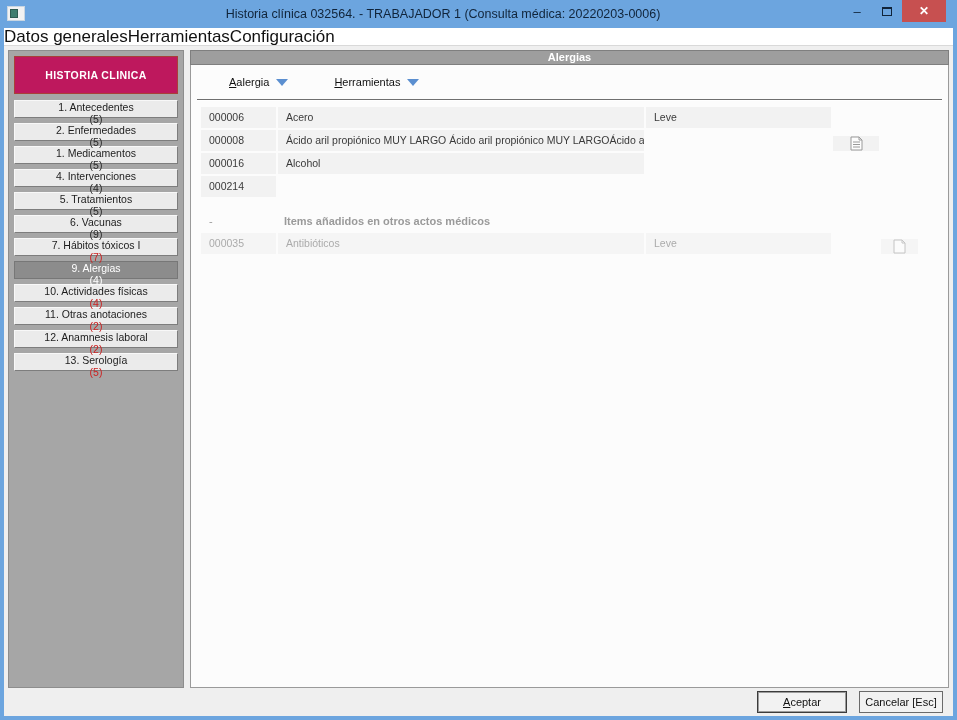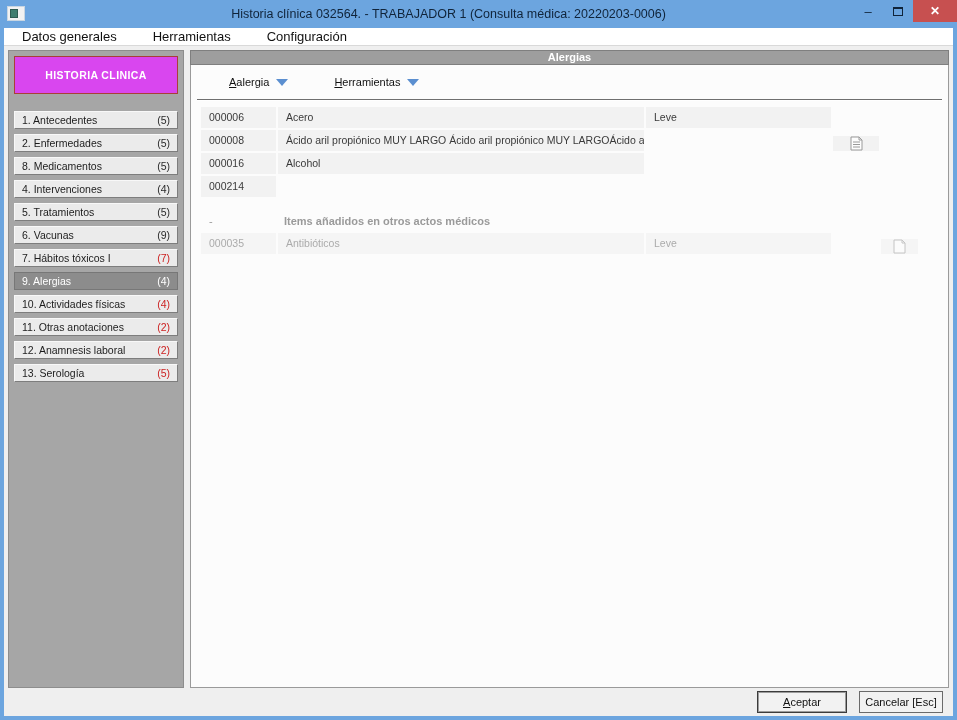--- a/index.html
+++ b/index.html
@@ -1,39 +1,39 @@
 <!DOCTYPE html>
 <html><head>
 <meta charset="utf-8">
 <style>
   * { margin:0; padding:0; box-sizing:border-box; }
   body { font-family:"Liberation Sans", sans-serif; background:#555; }
   .window { position:relative; width:957px; height:720px; background:#6CA5DF; overflow:hidden; }
 
   
-  .titlebar { position:absolute; top:0; left:0; right:0; height:44px; }
+  .titlebar { position:absolute; top:0; left:0; right:11px; height:44px; }
   .app-icon { position:absolute; left:7px; top:6px; width:18px; height:15px; background:#f2f2f2; border:1px solid #c9d6e2; }
   .app-icon .glyph { position:absolute; left:2px; top:2px; width:8px; height:9px; background:#3e7d6f; border:1px solid #2d5c52; }
   .titlebar-title { position:absolute; left:60px; right:120px; top:0; height:28px; line-height:28px; text-align:center; font-size:12.5px; color:#10243a; white-space:nowrap; overflow:hidden; }
   .win-controls { position:absolute; right:0; top:0; height:22px; display:flex; }
   .win-btn { width:30px; height:22px; display:flex; align-items:center; justify-content:center; color:#10243a; font-size:13px; cursor:default; }
   .win-btn.max .box { width:10px; height:9px; border:1px solid #10243a; border-top-width:2px; }
   .win-btn.close { width:44px; background:#C75050; color:#fff; font-size:12px; font-weight:bold; }
 
   
   .menubar { position:absolute; top:28px; left:4px; right:4px; height:18px; background:#ffffff; border-bottom:1px solid #d9d9d9; display:flex; align-items:center; }
-  .menubar .menu-item { padding:0 18px; font-size:13px; color:#111; }
+  .menubar .menu-item { padding:0 0; font-size:17px; color:#111; }
 
   
   .content { position:absolute; top:46px; left:4px; right:4px; bottom:4px; background:#EFEFEF; }
 
   
   .sidebar { position:absolute; left:4px; top:4px; width:176px; height:638px; background:#A6A6A6; border:1px solid #8d8d8d; padding:5px; }
-  .hc-button { height:38px; background:#d946ef; border:1px solid #a84038; color:#fff; font-size:10.5px; font-weight:bold; letter-spacing:.4px; display:flex; align-items:center; justify-content:center; margin-bottom:17px; }
-  .side-item { height:18px; margin-bottom:5px; background:#EBEBEB; border:1px solid #f8f8f8; border-right-color:#7d7d7d; border-bottom-color:#7d7d7d; display:flex; align-items:center; justify-content:space-between; padding:0 7px; font-size:10.5px; color:#1c1c1c; cursor:default; }
+  .hc-button { height:38px; background:#be185d; border:1px solid #a84038; color:#fff; font-size:10.5px; font-weight:bold; letter-spacing:.4px; display:flex; align-items:center; justify-content:center; margin-bottom:6px; }
+  .side-item { height:18px; margin-bottom:5px; background:#EBEBEB; border:1px solid #f8f8f8; border-right-color:#7d7d7d; border-bottom-color:#7d7d7d; display:flex; align-items:center; justify-content:space-between; padding:0 7px; font-size:10.5px; color:#1c1c1c; cursor:default;flex-direction:column; }
   .side-item .count { color:#2a2a2a; }
   .side-item.alert .count { color:#CC2222; }
   .side-item.selected { background:#8C8C8C; color:#fff; border:1px solid #777; }
   .side-item.selected .count { color:#fff; }
 
   
   .main-panel { position:absolute; left:186px; top:4px; right:4px; height:638px; }
   .panel-header { height:15px; background:#9E9E9E; border:1px solid #7f7f7f; color:#fff; font-weight:bold; font-size:11px; text-align:center; line-height:13px; }
   .panel-body { position:absolute; top:15px; left:0; right:0; bottom:0; background:#FCFCFC; border:1px solid #9a9a9a; border-top:none; }
 
@@ -116,21 +116,21 @@
 
       <div class="side-item">
         <span>1. Antecedentes</span>
         <span class="count">(5)</span>
       </div>
       <div class="side-item">
         <span>2. Enfermedades</span>
         <span class="count">(5)</span>
       </div>
       <div class="side-item">
-        <span>8. Medicamentos</span>
+        <span>1. Medicamentos</span>
         <span class="count">(5)</span>
       </div>
       <div class="side-item">
         <span>4. Intervenciones</span>
         <span class="count">(4)</span>
       </div>
       <div class="side-item">
         <span>5. Tratamientos</span>
         <span class="count">(5)</span>
       </div>

